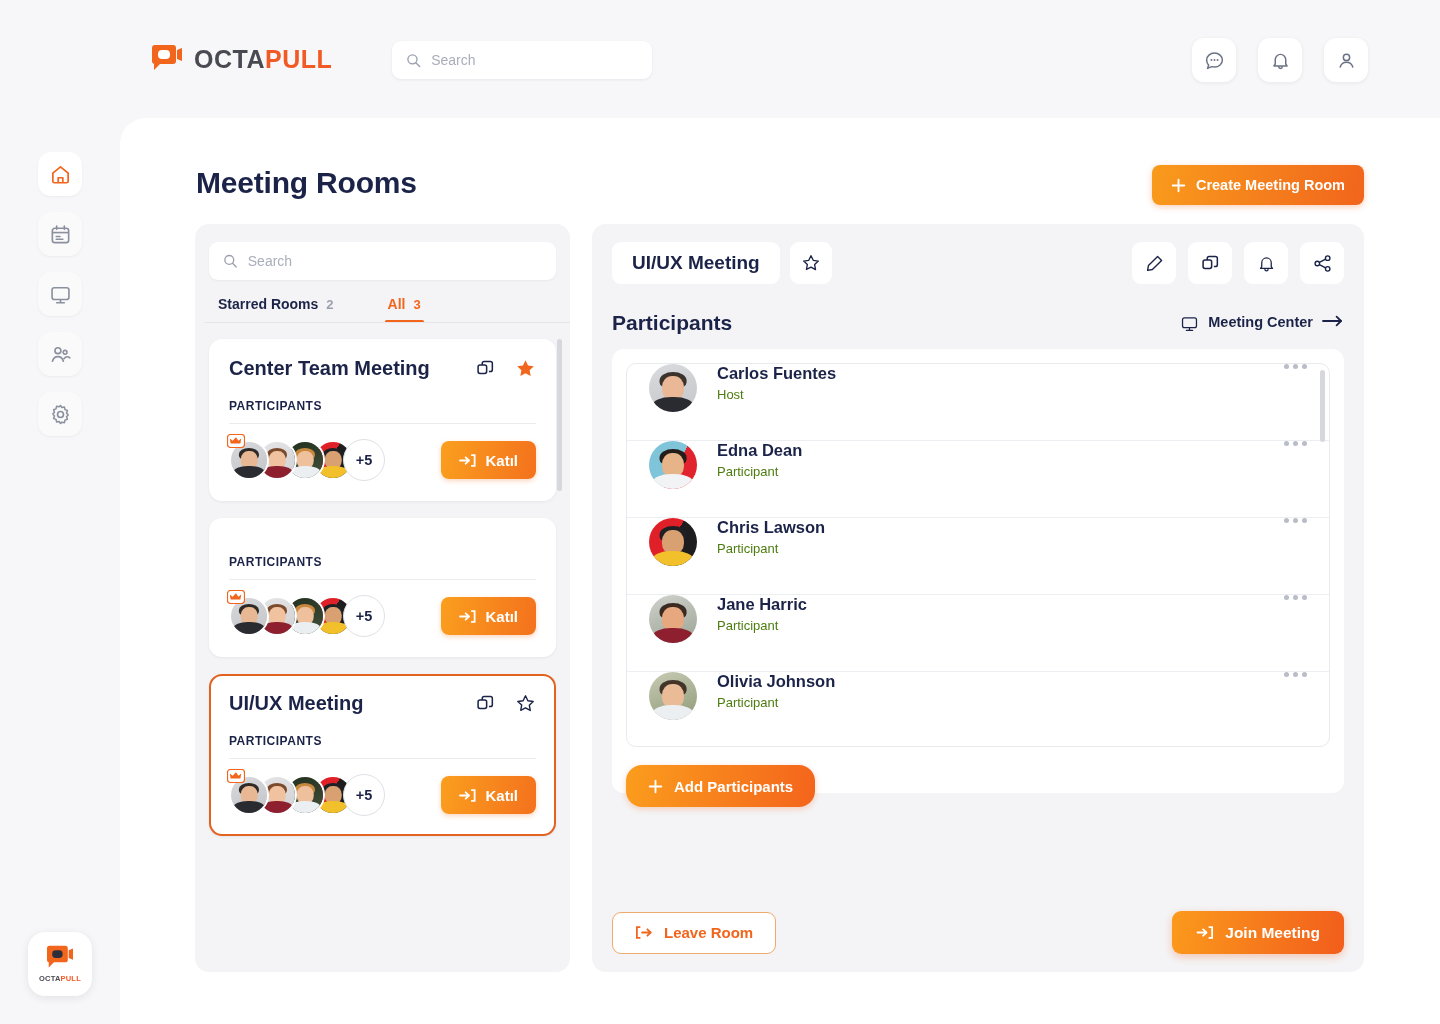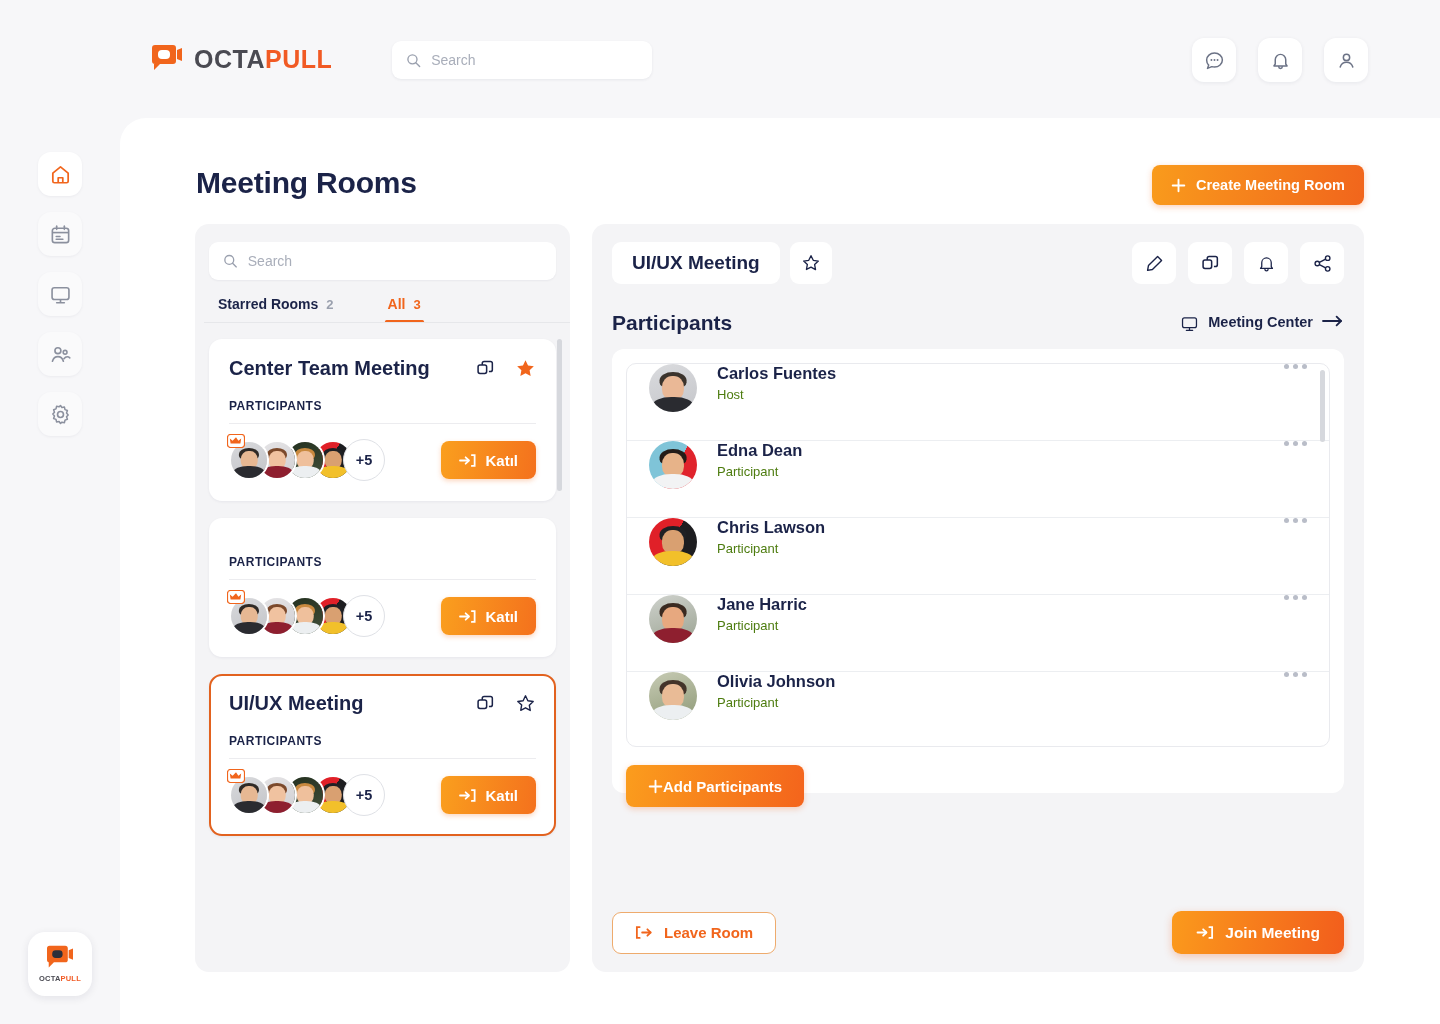--- a/index.html
+++ b/index.html
@@ -189,23 +189,23 @@
   .pinfo { margin-left: 20px; }
   .pname { font-size: 16.5px; font-weight: bold; color: #1b2348; }
   .prole { font-size: 13px; color: #4d7c0f; margin-top: 4px; }
   .pdots { margin-left: auto; display: flex; gap: 4px; cursor: pointer; }
   .pdot { width: 5px; height: 5px; border-radius: 50%; background: #b9bdc8; }
   .plist-thumb {
     position: absolute; right: 4px; top: 6px; width: 5px; height: 72px;
     background: #d6d8dd; border-radius: 3px;
   }
   .btn-add {
-    margin-top: 18px; height: 42px; padding: 0 22px; border: none; border-radius: 8px;
+    margin-top: 18px; height: 42px; padding: 0 22px; border: none; border-radius: 16px;
     background: linear-gradient(100deg,#fb9d1d 0%,#f4641c 100%);
-    color: #fff; font-size: 15px; font-weight: bold; display: inline-flex; align-items: center; 
+    color: #fff; font-size: 15px; font-weight: bold; display: inline-flex; align-items: center; gap: 11px;
     cursor: pointer; font-family: "Liberation Sans", sans-serif;
     box-shadow: 0 2px 6px rgba(244,100,28,.28);
   }
   .det-footer {
     position: absolute; left: 20px; right: 20px; bottom: 18px;
     display: flex; align-items: center; justify-content: space-between;
   }
   .btn-leave {
     height: 42px; padding: 0 22px; border: 1.5px solid #eeab6d; border-radius: 9px;
     background: #fff; color: #f1651c; font-size: 15px; font-weight: bold;

